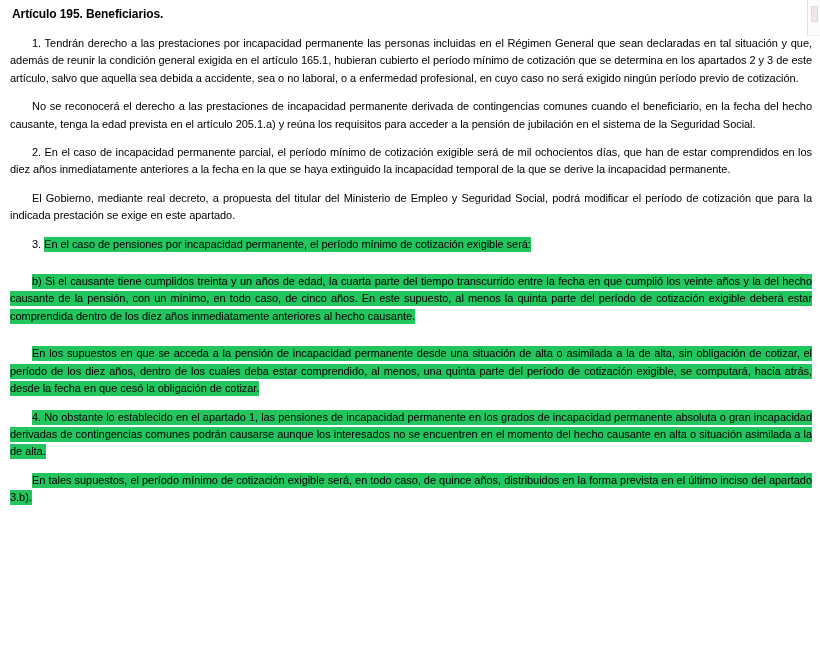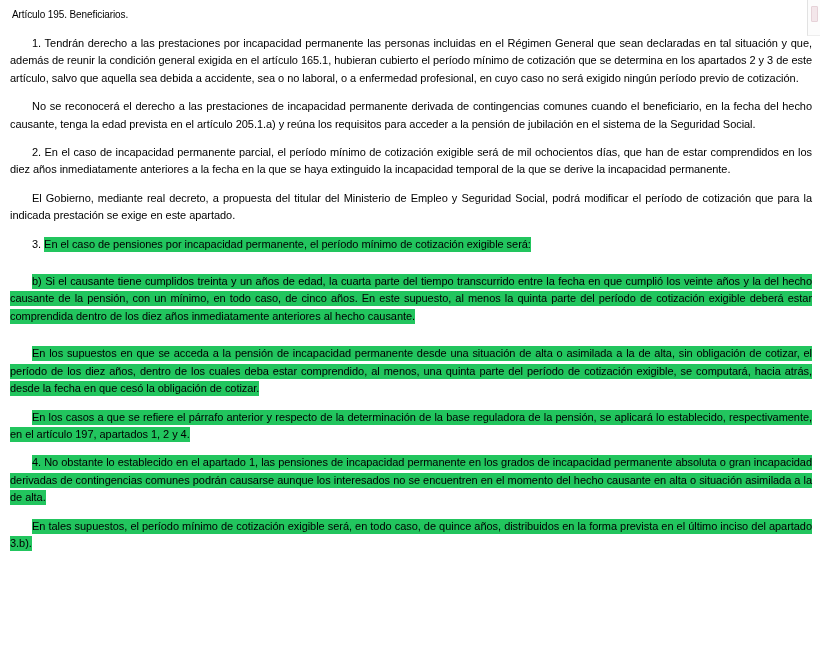--- a/index.html
+++ b/index.html
@@ -44,22 +44,22 @@
     left: 3px;
     width: 7px;
     height: 16px;
     background: #f3e6ea;
     border: 1px solid #e6d2d8;
     box-sizing: border-box;
     border-radius: 1px;
   }
 
   .doc-title {
-    font-size: 10px;
-    font-weight: normal;
+    font-size: 12px;
+    font-weight: bold;
     line-height: 17px;
     margin: 0 0 12px 2px;
     letter-spacing: -0.1px;
   }
 
   p.para {
     margin: 0 0 11px 0;
     font-size: 11px;
     line-height: 17.4px;
     text-align: justify;
@@ -102,19 +102,18 @@
 
   <p class="para">El Gobierno, mediante real decreto, a propuesta del titular del Ministerio de Empleo y Seguridad Social, podrá modificar el período de cotización que para la indicada prestación se exige en este apartado.</p>
 
   <p class="para gap-after"><span>3. </span><span class="hl">En el caso de pensiones por incapacidad permanente, el período mínimo de cotización exigible será:</span></p>
 
 
   <p class="para gap-after"><span class="hl">b) Si el causante tiene cumplidos treinta y un años de edad, la cuarta parte del tiempo transcurrido entre la fecha en que cumplió los veinte años y la del hecho causante de la pensión, con un mínimo, en todo caso, de cinco años. En este supuesto, al menos la quinta parte del período de cotización exigible deberá estar comprendida dentro de los diez años inmediatamente anteriores al hecho causante.</span></p>
 
   <p class="para"><span class="hl">En los supuestos en que se acceda a la pensión de incapacidad permanente desde una situación de alta o asimilada a la de alta, sin obligación de cotizar, el período de los diez años, dentro de los cuales deba estar comprendido, al menos, una quinta parte del período de cotización exigible, se computará, hacia atrás, desde la fecha en que cesó la obligación de cotizar.</span></p>
 
-  <p class="para"><span class="hl">En los casos a que se refiere el párrafo anterior y respecto de la determinación de la base reguladora de la pensión, se aplicará lo establecido, respectivamente, en el artículo 197, apartados 1, 2 y 4.</span></p>
 
   <p class="para"><span class="hl">4. No obstante lo establecido en el apartado 1, las pensiones de incapacidad permanente en los grados de incapacidad permanente absoluta o gran incapacidad derivadas de contingencias comunes podrán causarse aunque los interesados no se encuentren en el momento del hecho causante en alta o situación asimilada a la de alta.</span></p>
 
   <p class="para"><span class="hl">En tales supuestos, el período mínimo de cotización exigible será, en todo caso, de quince años, distribuidos en la forma prevista en el último inciso del apartado 3.b).</span></p>
 
 </div>
 
 </body></html>

